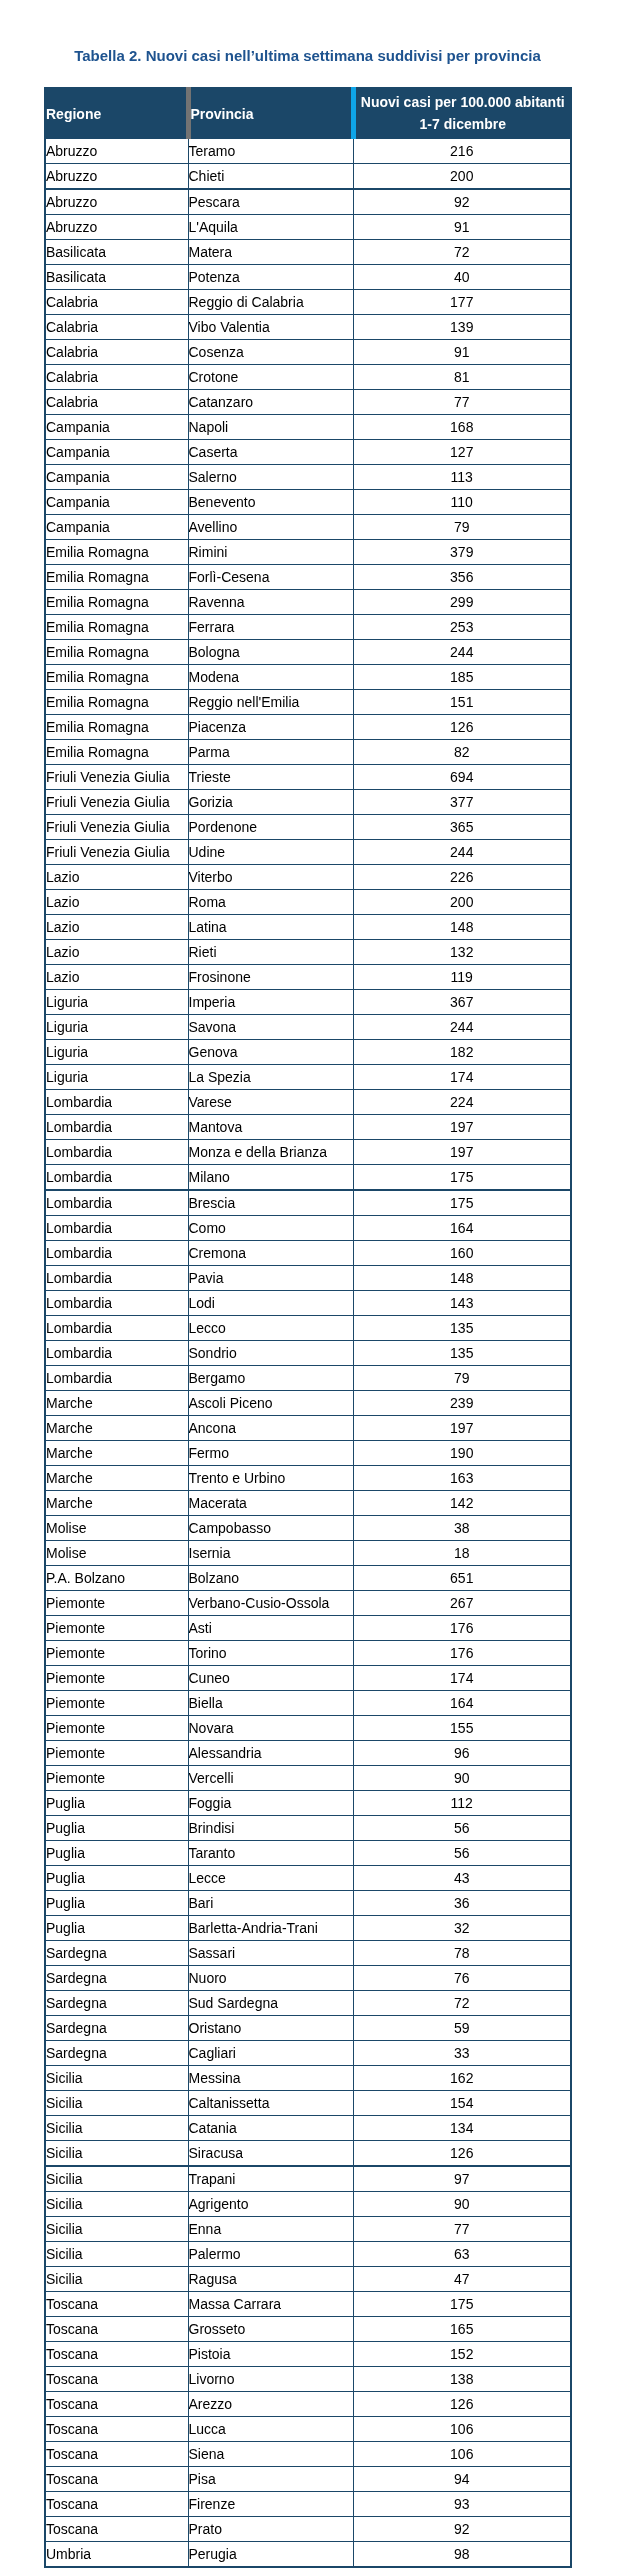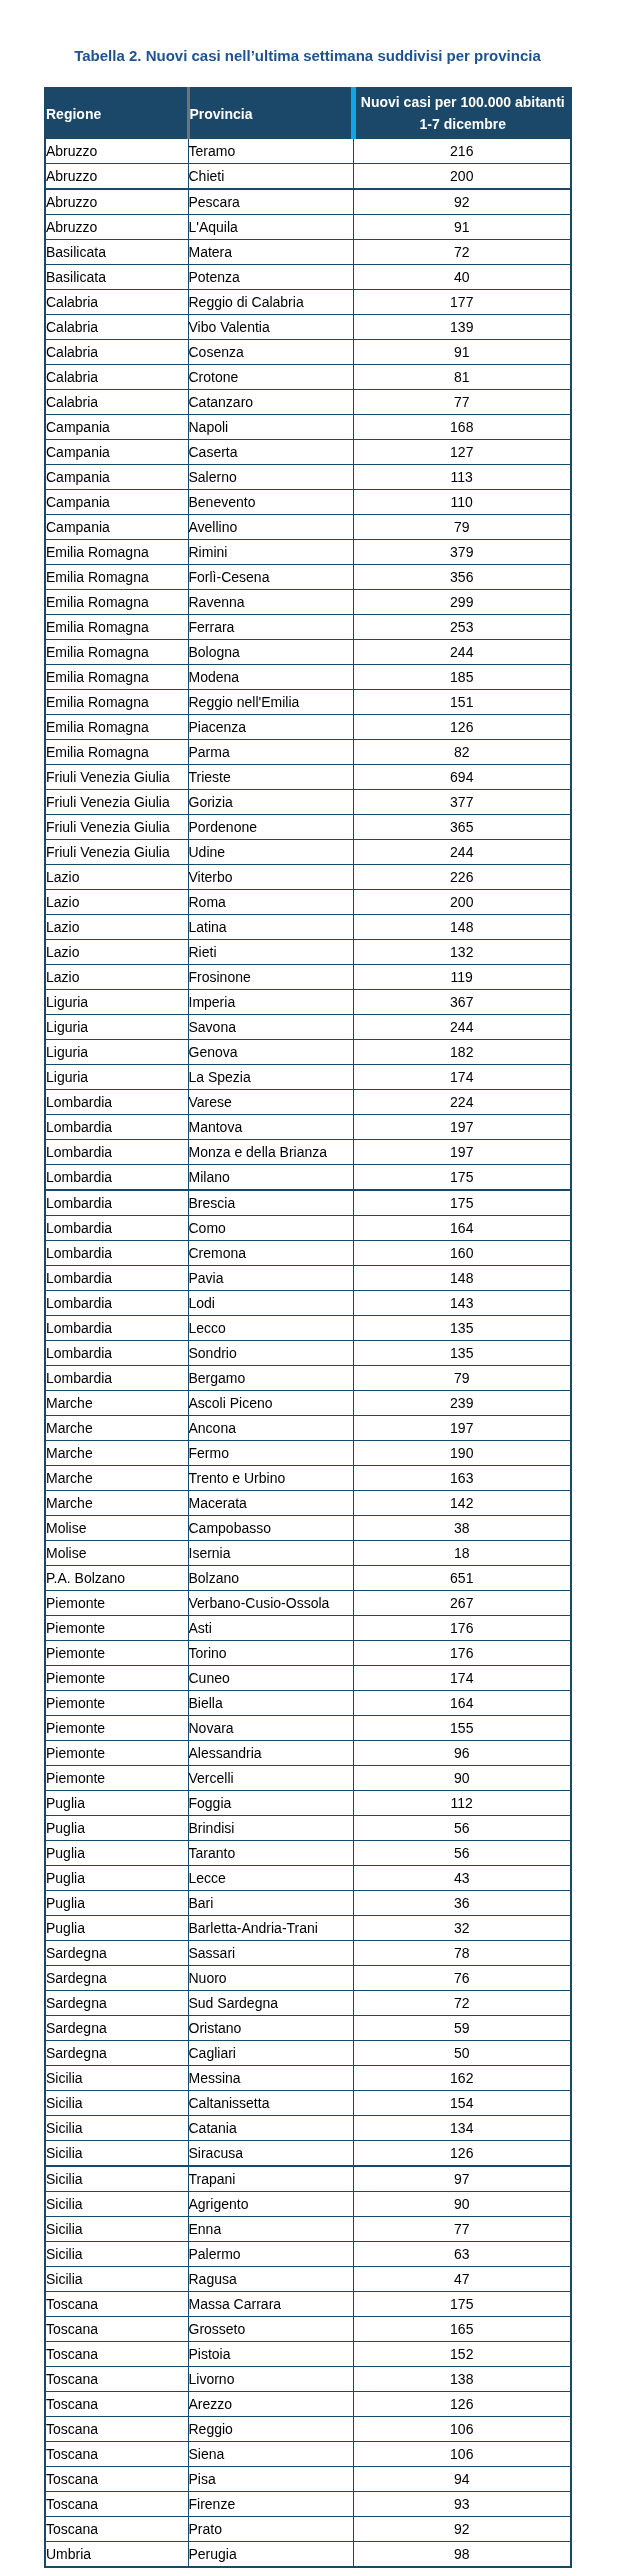--- a/index.html
+++ b/index.html
@@ -38,21 +38,21 @@
   .data-table thead th {
     background: #1B4768;
     color: #ffffff;
     font-size: 14px;
     font-weight: bold;
     height: 49px;
     vertical-align: middle;
     padding: 0;
   }
   th.col-regione { text-align: left; padding-left: 6.7px; }
-  th.col-provincia { text-align: left; padding-left: 6.7px; border-left: 3px solid #737373; }
+  th.col-provincia { text-align: left; padding-left: 6.7px; border-left: 5px solid #737373; }
   th.col-casi { text-align: center; border-left: 5px solid #0ea5e9; line-height: 1.55; }
   .data-table tbody td {
     height: 24px;
     font-size: 14px;
     color: #000000;
     background: #ffffff;
     padding: 0;
     vertical-align: middle;
   }
   td.cell-regione, td.cell-provincia { text-align: left; padding-left: 6.7px; }
@@ -459,21 +459,21 @@
           <td class="cell-valore">72</td>
         </tr>
         <tr>
           <td class="cell-regione">Sardegna</td>
           <td class="cell-provincia">Oristano</td>
           <td class="cell-valore">59</td>
         </tr>
         <tr>
           <td class="cell-regione">Sardegna</td>
           <td class="cell-provincia">Cagliari</td>
-          <td class="cell-valore">50</td>
+          <td class="cell-valore">33</td>
         </tr>
         <tr>
           <td class="cell-regione">Sicilia</td>
           <td class="cell-provincia">Messina</td>
           <td class="cell-valore">162</td>
         </tr>
         <tr>
           <td class="cell-regione">Sicilia</td>
           <td class="cell-provincia">Caltanissetta</td>
           <td class="cell-valore">154</td>
@@ -533,21 +533,21 @@
           <td class="cell-provincia">Livorno</td>
           <td class="cell-valore">138</td>
         </tr>
         <tr>
           <td class="cell-regione">Toscana</td>
           <td class="cell-provincia">Arezzo</td>
           <td class="cell-valore">126</td>
         </tr>
         <tr>
           <td class="cell-regione">Toscana</td>
-          <td class="cell-provincia">Reggio</td>
+          <td class="cell-provincia">Lucca</td>
           <td class="cell-valore">106</td>
         </tr>
         <tr>
           <td class="cell-regione">Toscana</td>
           <td class="cell-provincia">Siena</td>
           <td class="cell-valore">106</td>
         </tr>
         <tr>
           <td class="cell-regione">Toscana</td>
           <td class="cell-provincia">Pisa</td>

